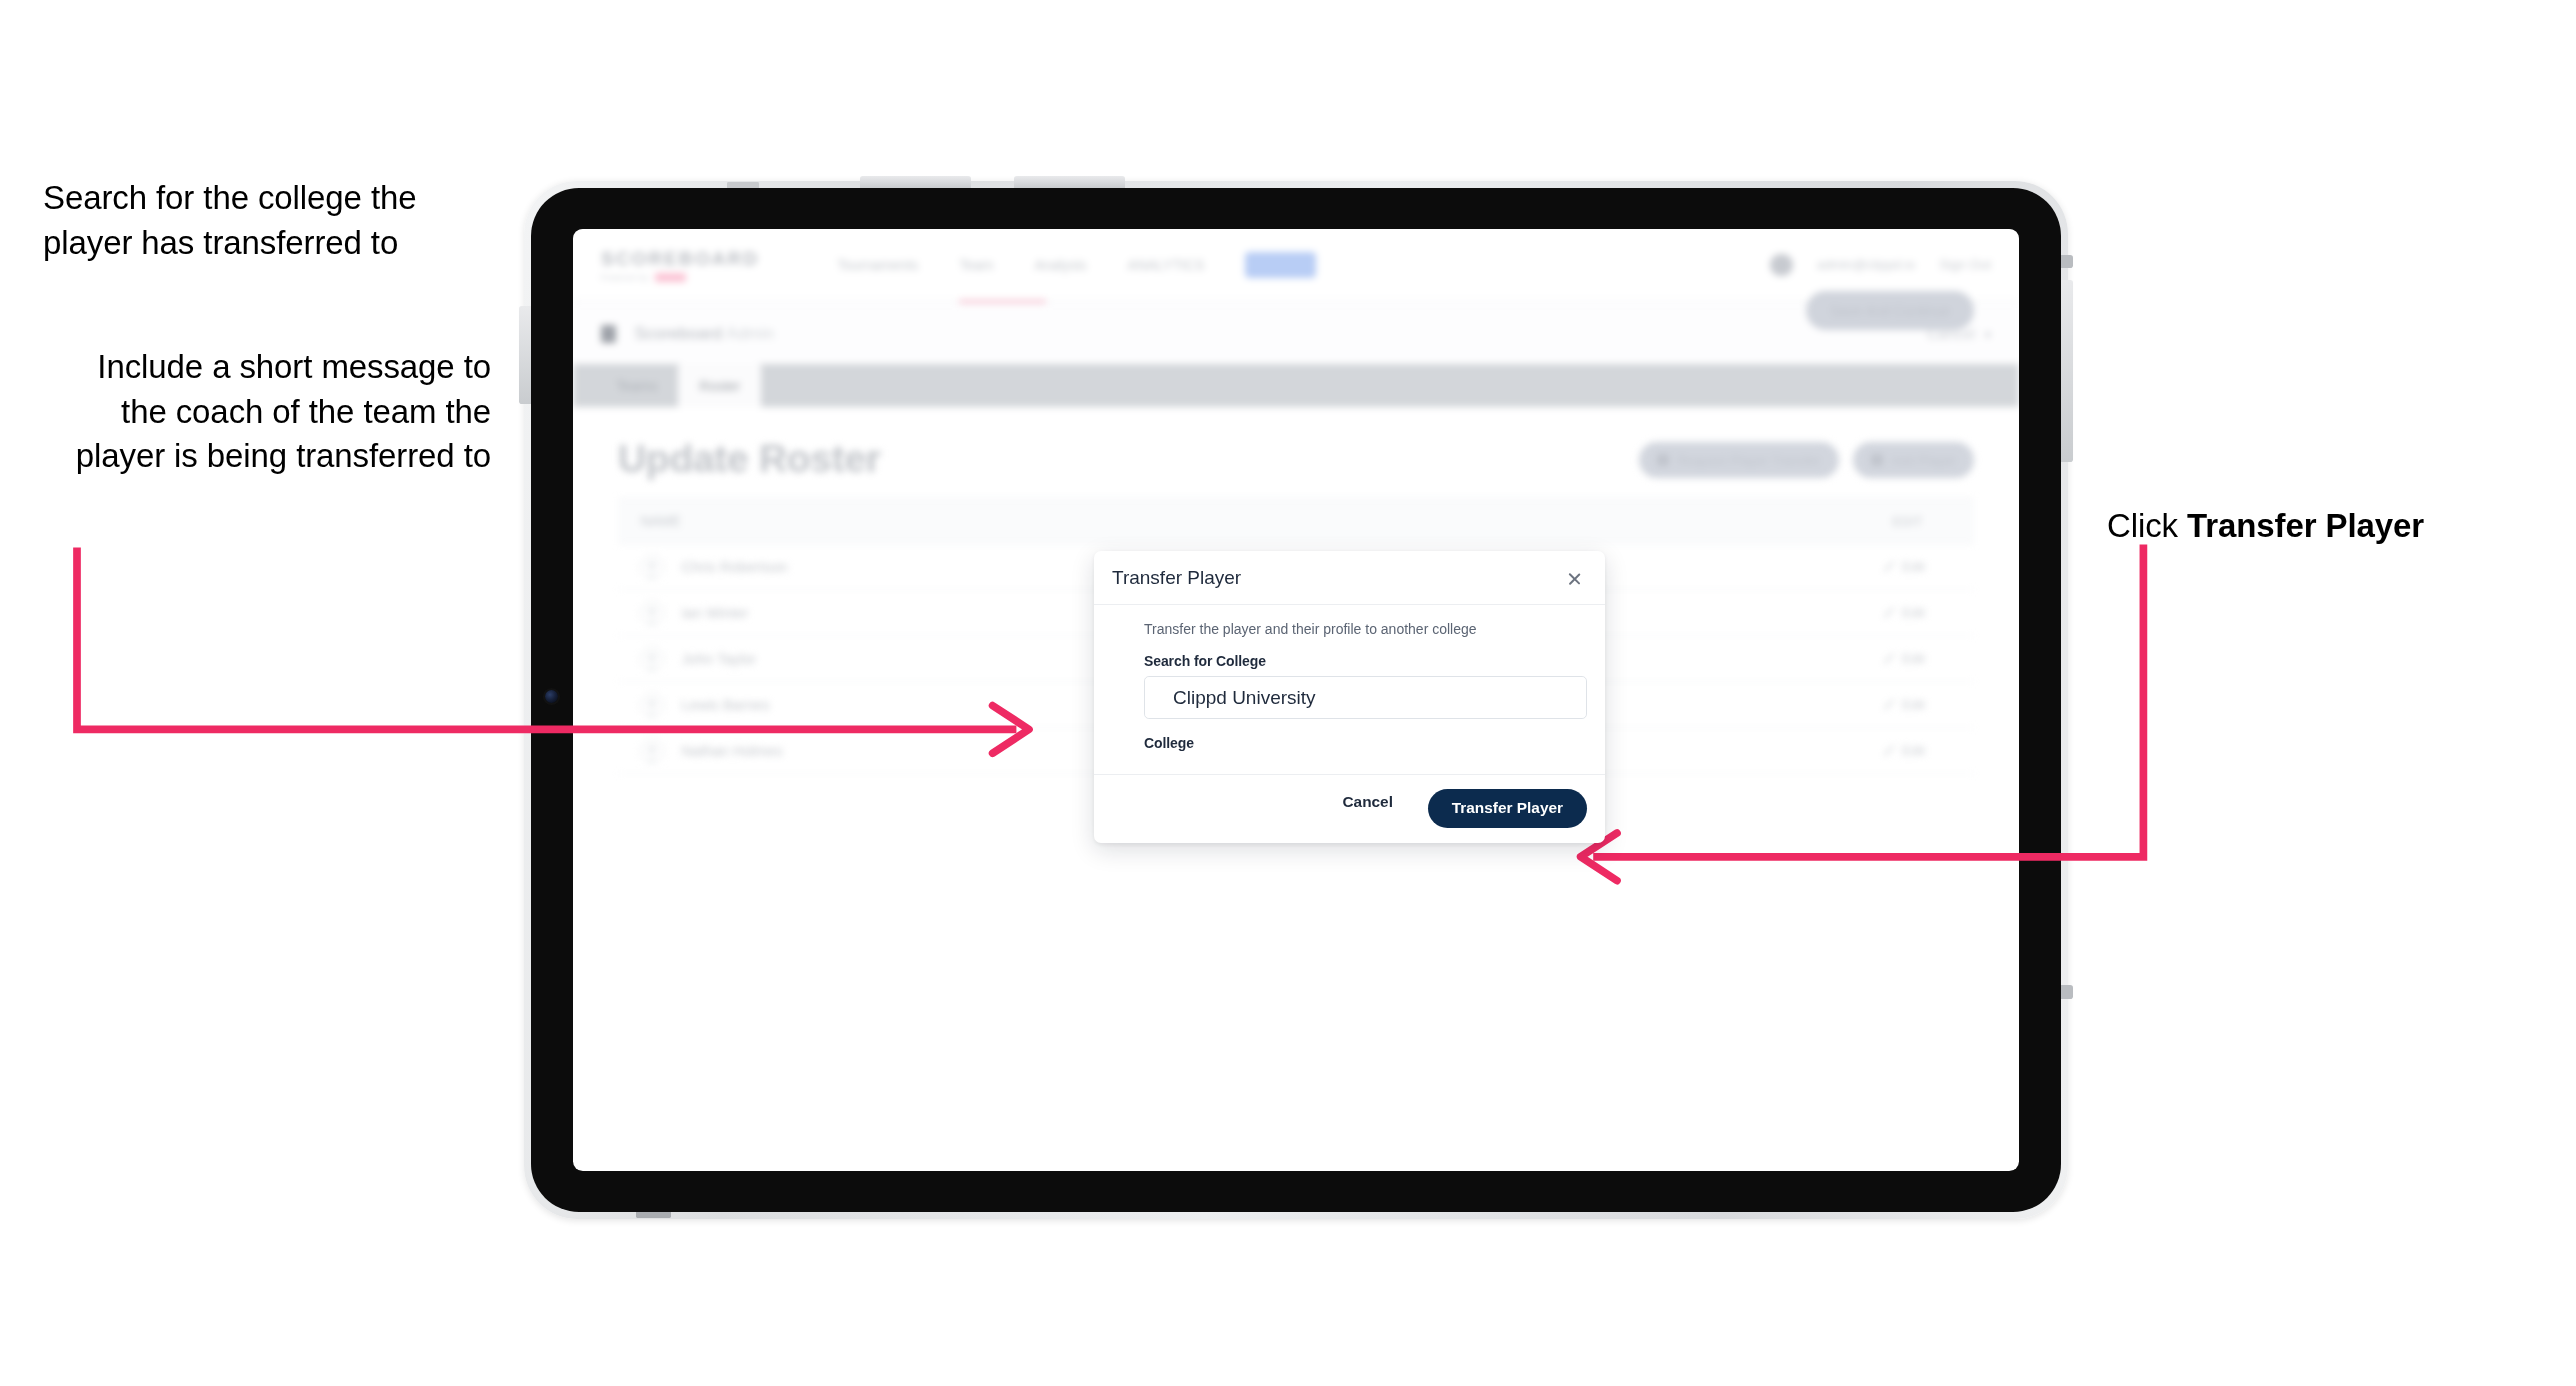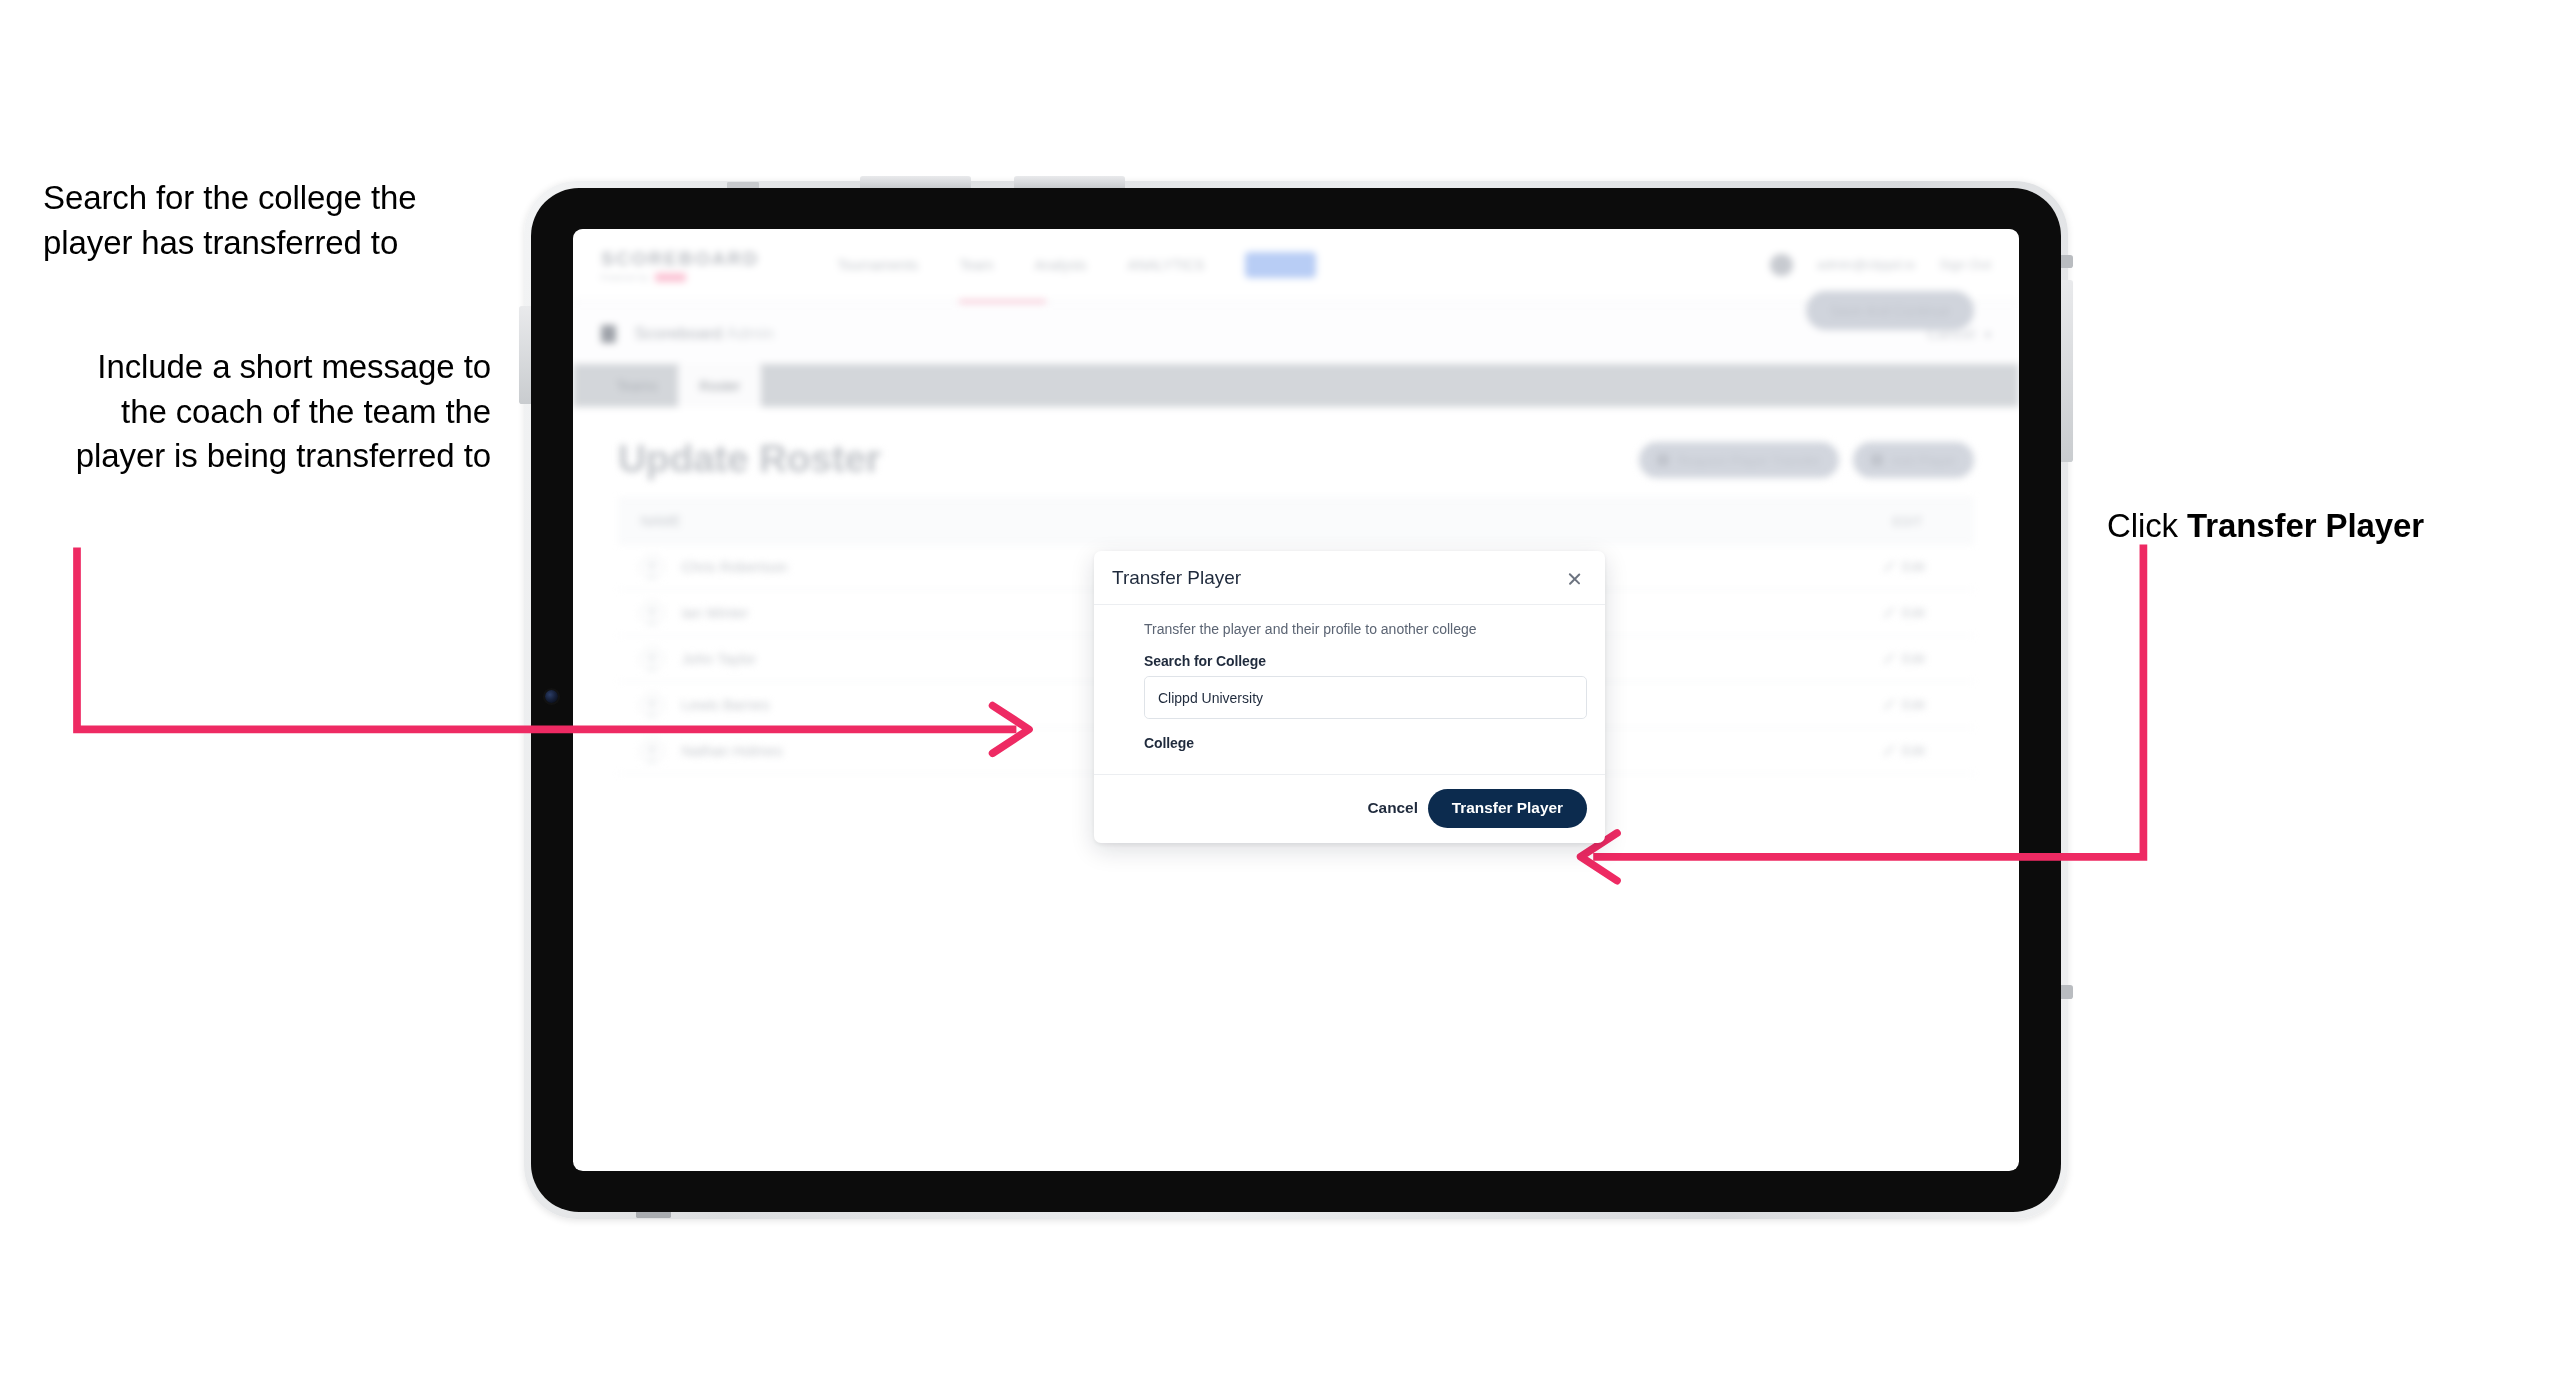--- a/index.html
+++ b/index.html
@@ -203,38 +203,38 @@
 
   #modal-body { padding: 16px 18px 15.4px 18px; margin-left: 32px; }
   #modal-desc { font-size: 14px; color: #5b6473; margin-bottom: 15.4px; }
   .field-label {
     font-size: 14px; font-weight: bold; color: #1f2a3c;
     margin-bottom: 7.7px; letter-spacing: -0.1px;
   }
   .text-input {
     width: 100%; height: 43px;
     border: 0.7px solid #dfe3e8; border-radius: 4.9px;
-    background: #fff; padding: 0 13px;
+    background: #fff; padding: 0 28px;
     font-family: "Liberation Sans", sans-serif;
-    font-size: 14px; color: #1f2a3c;
+    font-size: 19px; color: #1f2a3c;
     display: flex; align-items: center;
   }
   .field-gap { height: 15.4px; }
   .text-area {
     width: 100%; height: 154px;
     border: 0.7px solid #dfe3e8; border-radius: 4.9px;
     background: #fff; padding: 11.2px 12.6px;
     font-family: "Liberation Sans", sans-serif;
     font-size: 14.7px; color: #1f2a3c; line-height: 1.55;
     white-space: pre-wrap; overflow: hidden;
   }
   #modal-footer {
     border-top: 0.7px solid #eceef1;
     padding: 14px 18px 15.4px 18px;
-    display: flex; align-items: center; justify-content: flex-end; gap: 7px;
+    display: flex; align-items: flex-start; justify-content: flex-end; gap: 32px;
   }
   #cancel-btn {
     font-size: 15.4px; font-weight: bold; color: #1f2a3c;
     background: none; border: none; cursor: pointer;
     font-family: "Liberation Sans", sans-serif; padding: 4.2px 2.8px;
   }
   #transfer-btn {
     background: #0c2b4e; color: #ffffff;
     font-size: 15.4px; font-weight: bold;
     border: none; border-radius: 19.6px;

